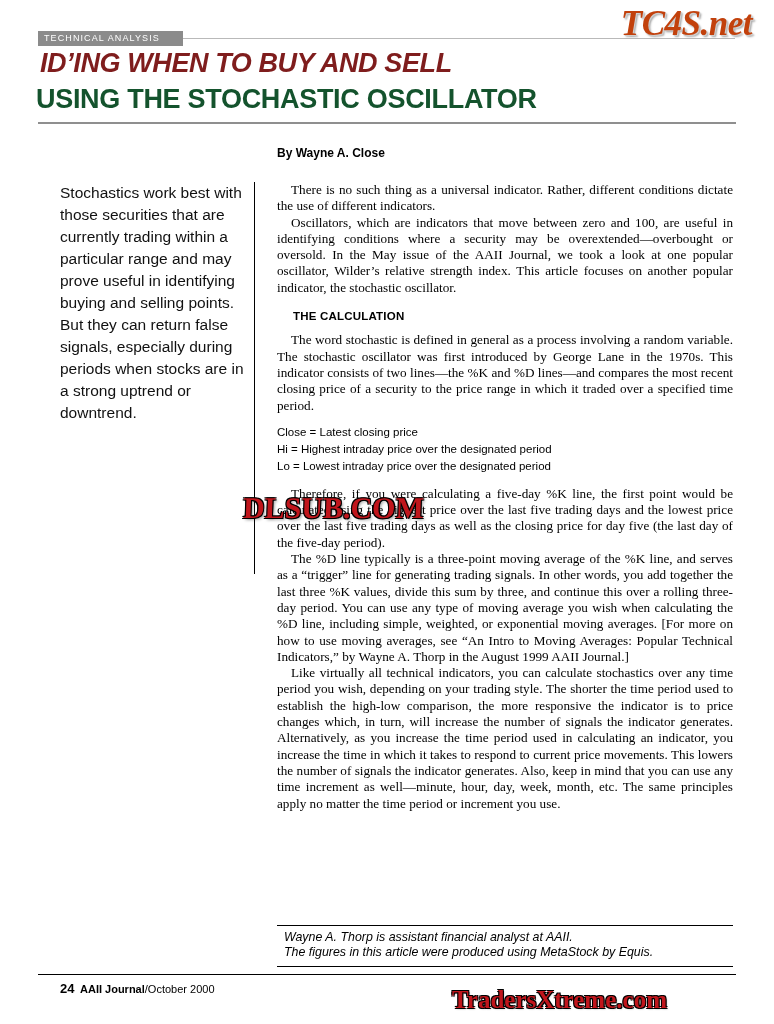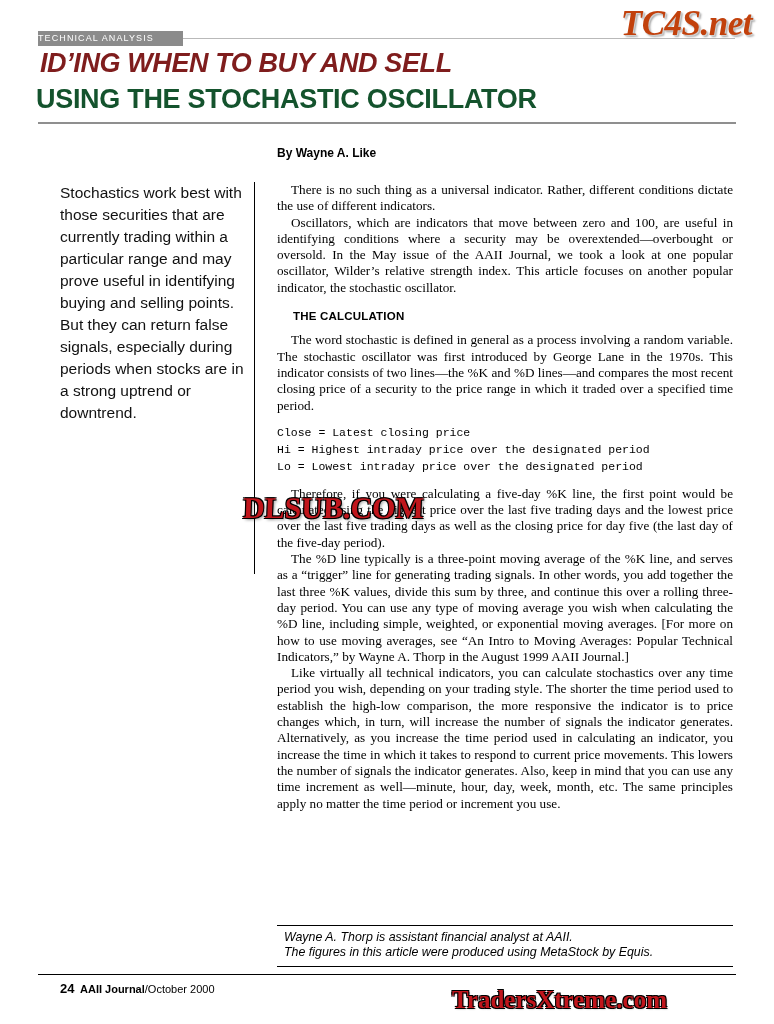--- a/index.html
+++ b/index.html
@@ -28,20 +28,21 @@
     left: 38px;
     top: 31px;
     width: 145px;
     height: 15px;
     background: #8b8b8b;
     color: #ffffff;
     font-family: "Liberation Sans", sans-serif;
     font-size: 9px;
     letter-spacing: 1.1px;
     line-height: 15px;
+    padding-left: 6px;
     box-sizing: border-box;
   }
   .kicker-rule {
     position: absolute;
     left: 183px;
     top: 38px;
     width: 552px;
     height: 1px;
     background: #b9b9b9;
   }
@@ -181,21 +182,21 @@
     font-family: "Liberation Sans", sans-serif;
     font-size: 11.5px;
     line-height: 17px;
     text-indent: 0;
     margin: 11px 0 0 0;
   }
   .formula-block {
     margin-top: 10px;
   }
   .formula-legend {
-    font-family: Liberation Mono, monospace;
+    font-family: Liberation Sans, sans-serif;
     font-size: 11.5px;
     line-height: 17px;
     text-indent: 0;
   }
   .gap { height: 11px; }
 
   
   .footnote-rule {
     position: absolute;
     left: 277px;
@@ -257,21 +258,21 @@
 
   <div class="kicker">TECHNICAL ANALYSIS</div>
   <div class="kicker-rule"></div>
 
   <div class="wm-tc4s">TC4S.net</div>
 
   <div class="headline">ID’ING WHEN TO BUY AND SELL</div>
   <div class="subheadline">USING THE STOCHASTIC OSCILLATOR</div>
   <div class="header-rule"></div>
 
-  <div class="byline">By Wayne A. Like</div>
+  <div class="byline">By Wayne A. Close</div>
 
   <div class="pullquote">Stochastics work best with those securities that are currently trading within a particular range and may prove useful in identifying buying and selling points. But they can return false signals, especially during periods when stocks are in a strong uptrend or downtrend.</div>
   <div class="col-divider"></div>
 
   <div class="body-col">
     <p>There is no such thing as a universal indicator. Rather, different conditions dictate the use of different indicators.</p>
     <p>Oscillators, which are indicators that move between zero and 100, are useful in identifying conditions where a security may be overextended—overbought or oversold. In the May issue of the AAII Journal, we took a look at one popular oscillator, Wilder’s relative strength index. This article focuses on another popular indicator, the stochastic oscillator.</p>
 
     <div class="section-head">THE CALCULATION</div>
 

